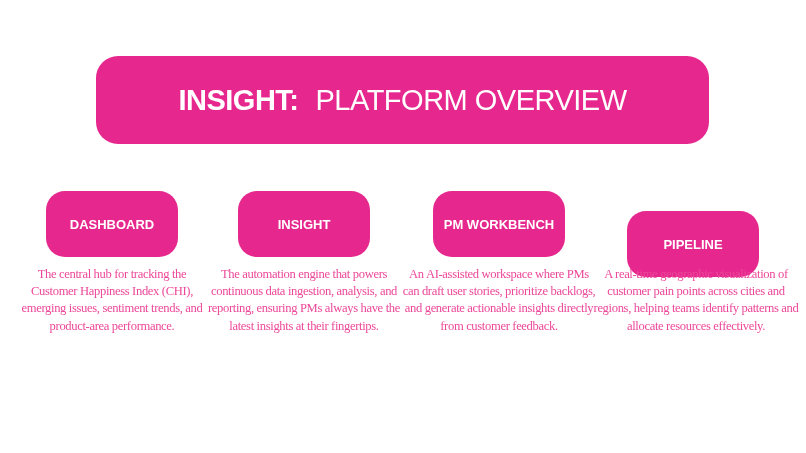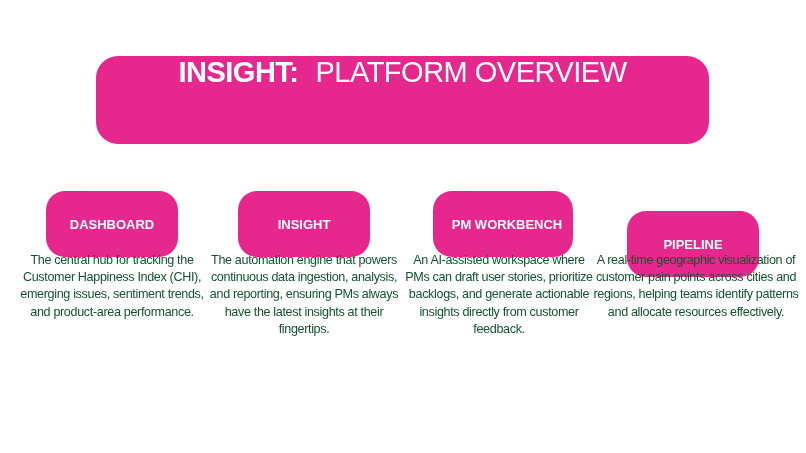--- a/index.html
+++ b/index.html
@@ -3,49 +3,49 @@
   <meta charset="utf-8">
   <style>
     html, body { margin: 0; padding: 0; }
     body {
       width: 806px; height: 453px; background: #ffffff; position: relative; overflow: hidden;
       font-family: "Liberation Sans", sans-serif;
     }
     .header {
       position: absolute; left: 96px; top: 56px; width: 613px; height: 88px;
       background: #e6288e; border-radius: 22px;
-      display: flex; align-items: flex-start; justify-content: center;
+      display: flex; align-items: center; justify-content: center;
       color: #ffffff; font-size: 29px; letter-spacing: -0.5px;
     }
     .header .bold { font-weight: 700; }
     .header .light { font-weight: 400; margin-left: 17px; }
     .card {
       position: absolute; width: 132px; height: 66px; top: 191px;
       background: #e6288e; border-radius: 19px;
       display: flex; align-items: center; justify-content: center;
       color: #ffffff; font-weight: 700; font-size: 13px;
     }
     .desc {
-      position: absolute; top: 252px; width: 196px;
-      text-align: center; color: #14532d;
+      position: absolute; top: 266px; width: 196px;
+      text-align: center; color: #ec4899;
       font-size: 12.6px; line-height: 17.2px;
-      font-family: Liberation Sans, sans-serif; letter-spacing: -0.35px;
+      font-family: Liberation Serif, serif; letter-spacing: -0.35px;
     }
   </style>
 </head>
 <body>
 
 <div class="header">
   <span class="bold">INSIGHT:</span>
   <span class="light">PLATFORM OVERVIEW</span>
 </div>
 
 <div class="card" style="left:46px;">DASHBOARD</div>
 <div class="desc" style="left:14px;">The central hub for tracking the Customer Happiness Index (CHI), emerging issues, sentiment trends, and product-area performance.</div>
 
 <div class="card" style="left:238px;">INSIGHT</div>
 <div class="desc" style="left:206px;">The automation engine that powers continuous data ingestion, analysis, and reporting, ensuring PMs always have the latest insights at their fingertips.</div>
 
-<div class="card" style="left:433px;padding-left:8px;">PM WORKBENCH</div>
+<div class="card" style="left:433px;">PM WORKBENCH</div>
 <div class="desc" style="left:401px;">An AI-assisted workspace where PMs can draft user stories, prioritize backlogs, and generate actionable insights directly from customer feedback.</div>
 
 <div class="card" style="left:627px;margin-top:20px;">PIPELINE</div>
 <div class="desc" style="left:591px; width:210px;text-align:center;">A real-time geographic visualization of customer pain points across cities and regions, helping teams identify patterns and allocate resources effectively.</div>
 
 </body></html>

